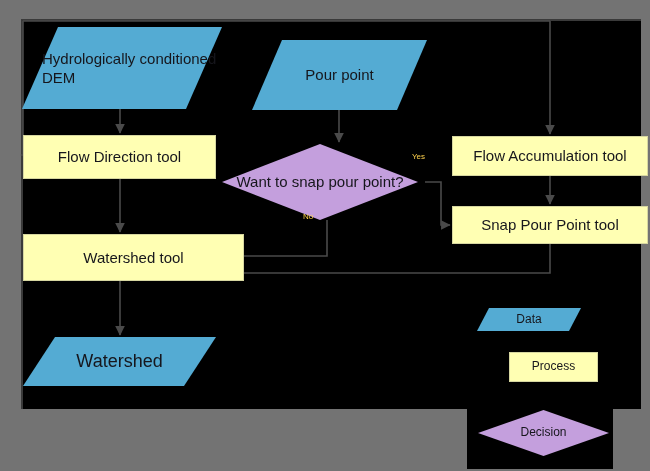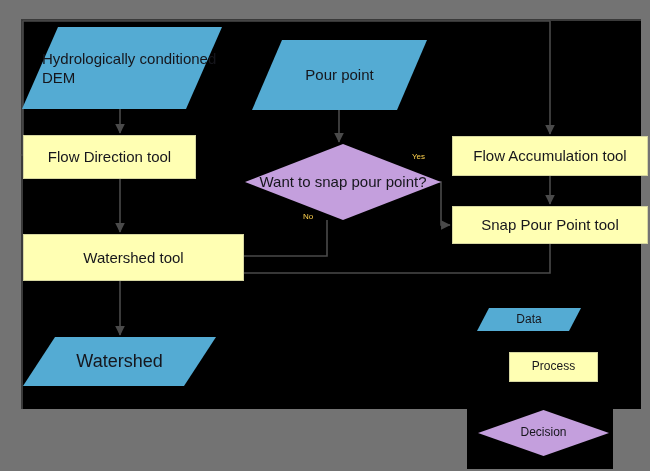--- a/index.html
+++ b/index.html
@@ -74,26 +74,26 @@
   .node .lbl {
     position: relative;
     z-index: 2;
     padding: 0 4px;
   }
 
   
   #n-dem       { left: 22px;  top: 27px;  width: 200px; height: 82px;  font-size: 15px; }
   #n-dem .lbl  { text-align: left; padding-left: 20px; width:100%; }
   #n-pour      { left: 252px; top: 40px;  width: 175px; height: 70px;  font-size: 15px; }
-  #n-flowdir   { left: 23px;  top: 135px; width: 173px; height: 44px;  font-size: 15px; }
+  #n-flowdir   { left: 23px;  top: 135px; width: 193px; height: 44px;  font-size: 15px; }
   #n-flowacc   { left: 452px; top: 136px; width: 196px; height: 40px;  font-size: 15px; }
   #n-snap      { left: 452px; top: 206px; width: 196px; height: 38px;  font-size: 15px; }
   #n-watertool { left: 23px;  top: 234px; width: 221px; height: 47px;  font-size: 15px; }
   #n-watershed { left: 23px;  top: 337px; width: 193px; height: 49px;  font-size: 18px; }
-  #n-decision  { left: 245px; top: 144px; width: 196px; height: 76px;  font-size: 15px; }
+  #n-decision  { left: 222px; top: 144px; width: 196px; height: 76px;  font-size: 15px; }
 
   
   #lg-data  { left: 477px; top: 308px; width: 104px; height: 23px; font-size: 12px; }
   #lg-proc  { left: 509px; top: 352px; width: 89px;  height: 30px; font-size: 12px; }
   #lg-dec   { left: 478px; top: 410px; width: 131px; height: 46px; font-size: 12px; }
 
   
   .edge-label {
     position: absolute;
     font-size: 8px;

